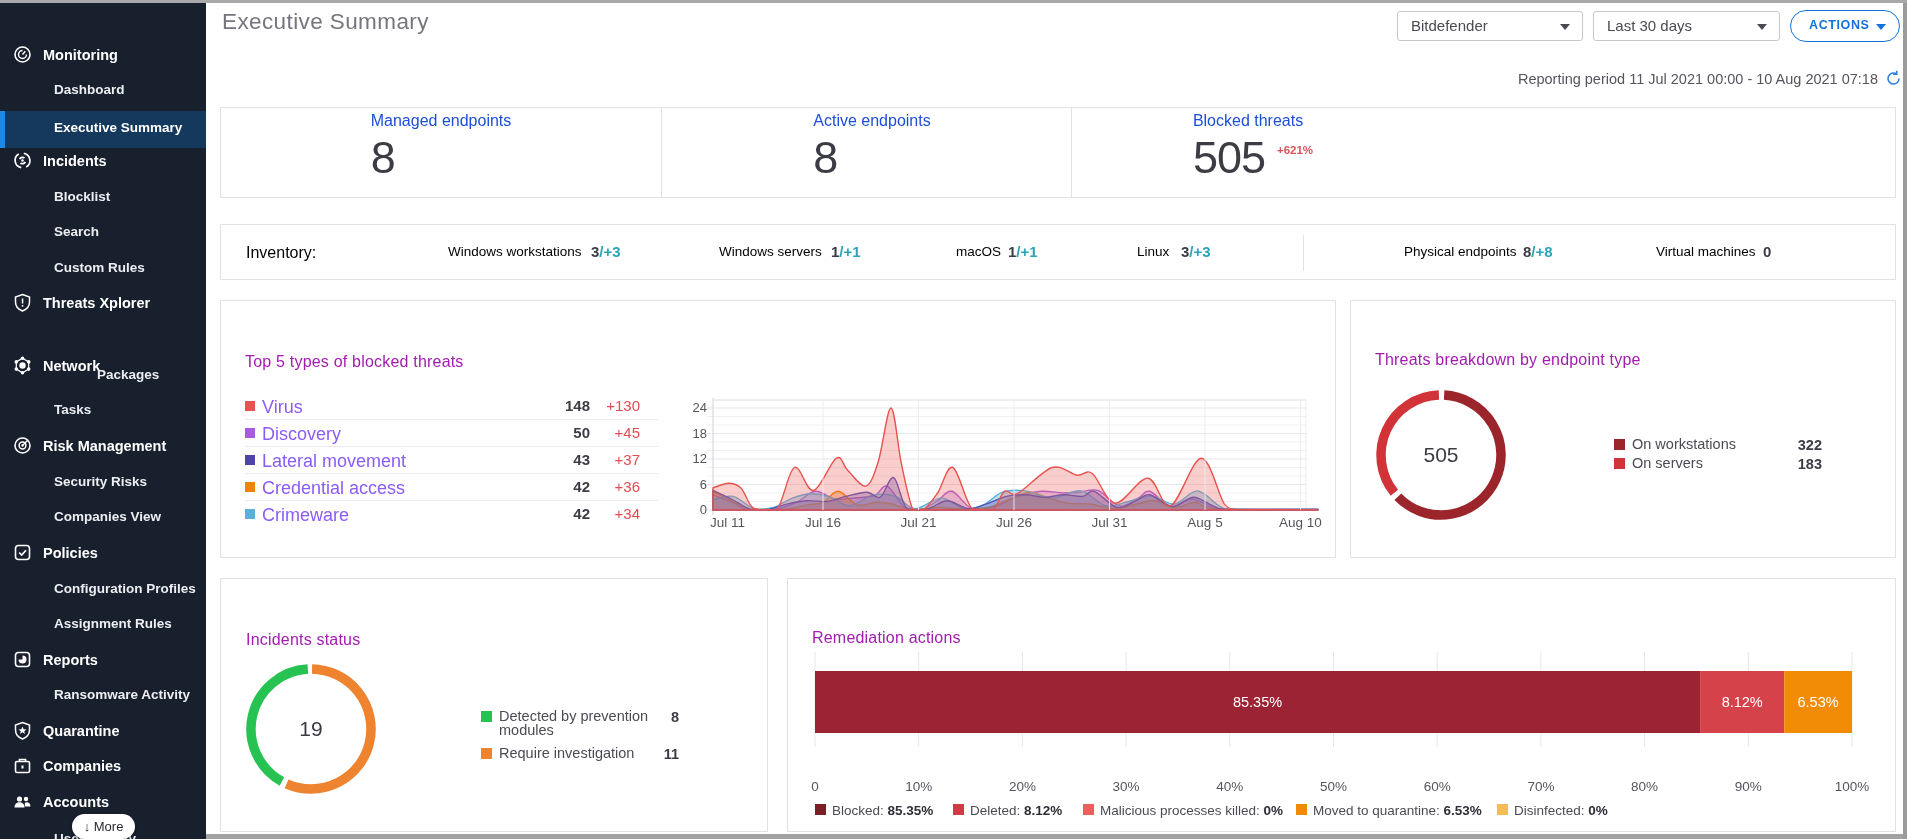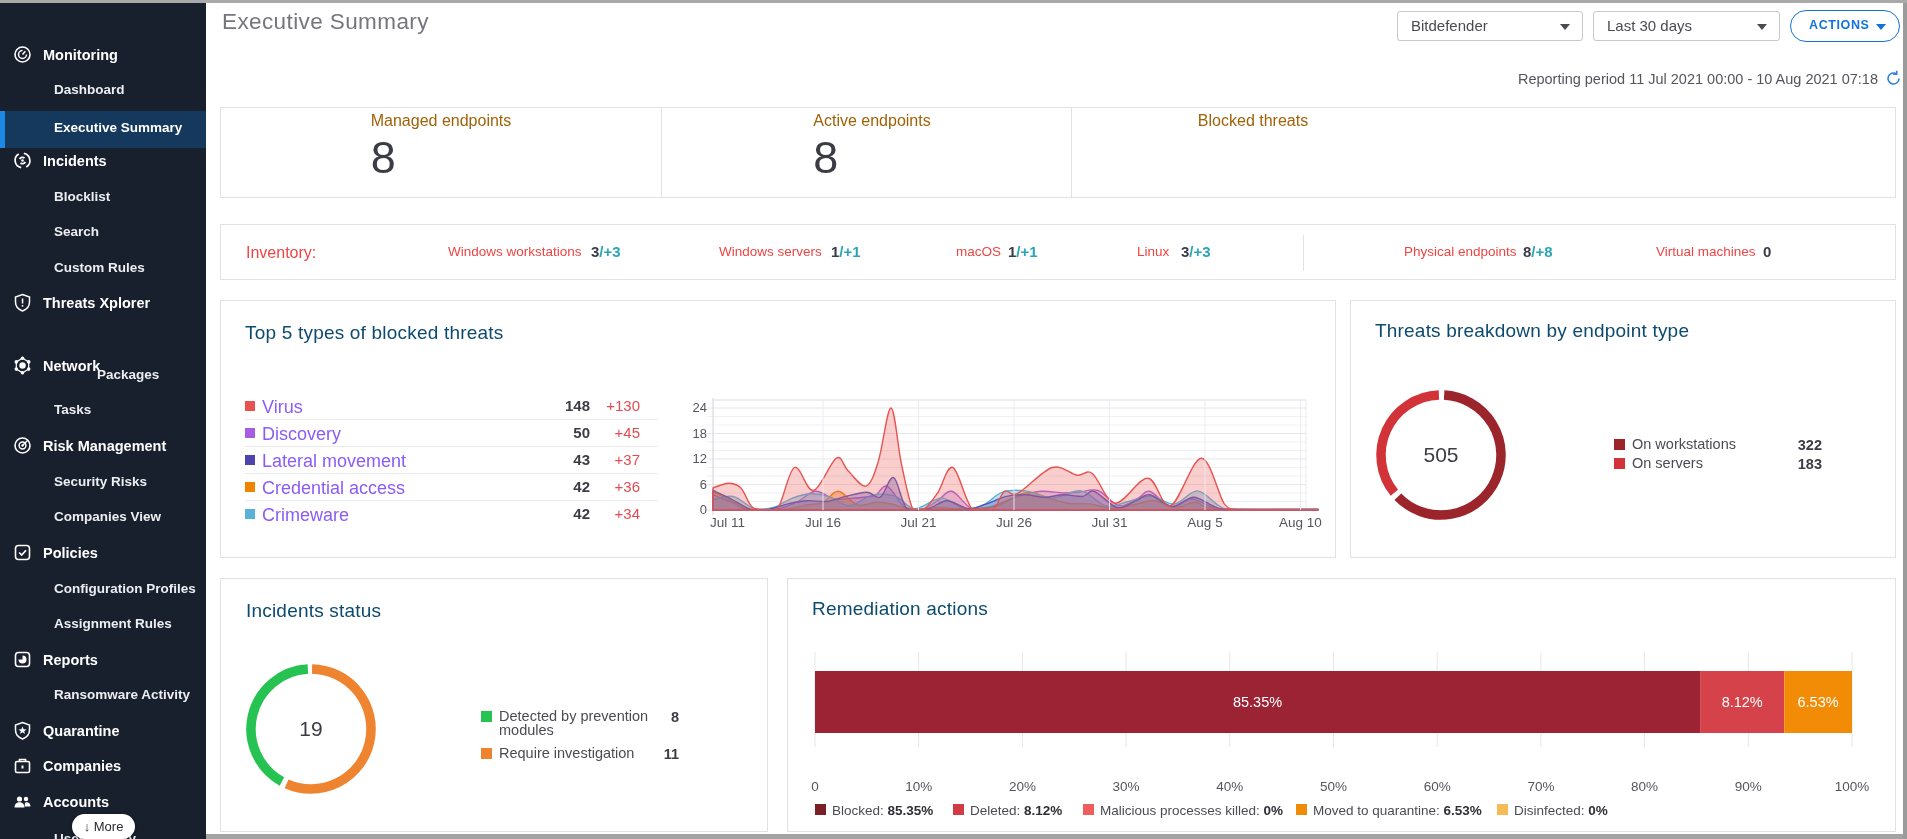--- a/index.html
+++ b/index.html
@@ -34,31 +34,31 @@
 #reporting { position:absolute; left:1200px; top:71px; width:678px; text-align:right;
   font-size:14.5px; color:#55555d; }
 
 .card { position:absolute; background:#fff; border:1px solid #e2e2e6; }
 #stats { left:220px; top:107px; width:1676px; height:91px; display:flex; }
 #stats .cell:nth-child(1){flex:0 0 440px;} #stats .cell:nth-child(2){flex:0 0 410px;padding-left:11px;} #stats .cell:nth-child(3){flex:0 0 408px;} #stats .cell:nth-child(4){flex:1;}
 #stats .cell:nth-child(3) .inner{margin-right:45px;} #stats .cell:nth-child(4) .inner{margin-right:36px;}
 #stats .cell { flex:1; display:flex; flex-direction:column; align-items:center; padding-top:3px; }
 #stats .cell + .cell { border-left:1px solid #e2e2e6; }
 #stats .inner { display:flex; flex-direction:column; align-items:flex-start; }
-#stats .lbl { font-size:16px; color:#a16207; line-height:20px; }
+#stats .lbl { font-size:16px; color:#1d4ed8; line-height:20px; }
 #stats .val { font-size:45px; color:#3c3c45; font-weight:400; line-height:54px; letter-spacing:-1px; }
 #stats sup { font-size:11.5px; color:#d95459; font-weight:700; position:relative; top:-19px; vertical-align:baseline; line-height:0; letter-spacing:0; margin-left:12px;}
 
 #inventory { left:220px; top:224px; width:1676px; height:56px; }
-#inventory .ilbl { position:absolute; top:19px; font-size:13.5px; color:#ef4444; }
+#inventory .ilbl { position:absolute; top:19px; font-size:13.5px; color:#000000; }
 #inventory .ival { position:absolute; top:18px; font-size:15px; color:#3c3c45; font-weight:700; }
 #inventory .ival i { font-style:normal; font-weight:700; color:#2aa4b8; }
 
 .panel { position:absolute; background:#fff; border:1px solid #e2e2e6; }
-.ptitle { position:absolute; font-size:19px; color:#0c4a6e; letter-spacing:0.2px; }
+.ptitle { position:absolute; font-size:16px; color:#a21caf; letter-spacing:0.2px;margin-top:31px; }
 
 .lrow { position:absolute; left:245px; width:413px; height:27px; }
 .lrow .sq { position:absolute; left:0; top:8px; width:10px; height:10px; }
 .lrow .lname { position:absolute; left:17px; top:4px; font-size:18px; color:#8b5cf6; }
 .lrow .lval { position:absolute; right:68px; top:4px; font-size:15px; color:#3c3c45; font-weight:700; }
 .lrow .ldelta { position:absolute; right:18px; top:4px; font-size:15px; color:#e34b52;text-align:center; }
 .lsep { position:absolute; left:245px; width:413px; height:0; border-top:1px solid #ececf0; }
 
 .blrow { position:absolute; font-size:14.5px; color:#4b4b54; }
 .blrow .sq { position:absolute; left:0; top:2px; width:11px; height:11px; }
@@ -201,20 +201,21 @@
     </div>
 <div class="cell">
       <div class="inner">
         <div class="lbl">Active endpoints</div>
         <div class="val">8</div>
       </div>
     </div>
 <div class="cell">
       <div class="inner">
         <div class="lbl">Blocked threats</div>
+        <div class="val">505<sup>+621%</sup></div>
       </div>
     </div>
 </div>
 <div id="inventory" class="card">
 <span class="ilbl" style="left:25px;font-size:16px;">Inventory:</span>
 <span class="ilbl" style="left:227px;">Windows workstations</span>
     <span class="ival" style="left:370px;">3<i>/+3</i></span>
 <span class="ilbl" style="left:498px;">Windows servers</span>
     <span class="ival" style="left:610px;">1<i>/+1</i></span>
 <span class="ilbl" style="left:735px;">macOS</span>

